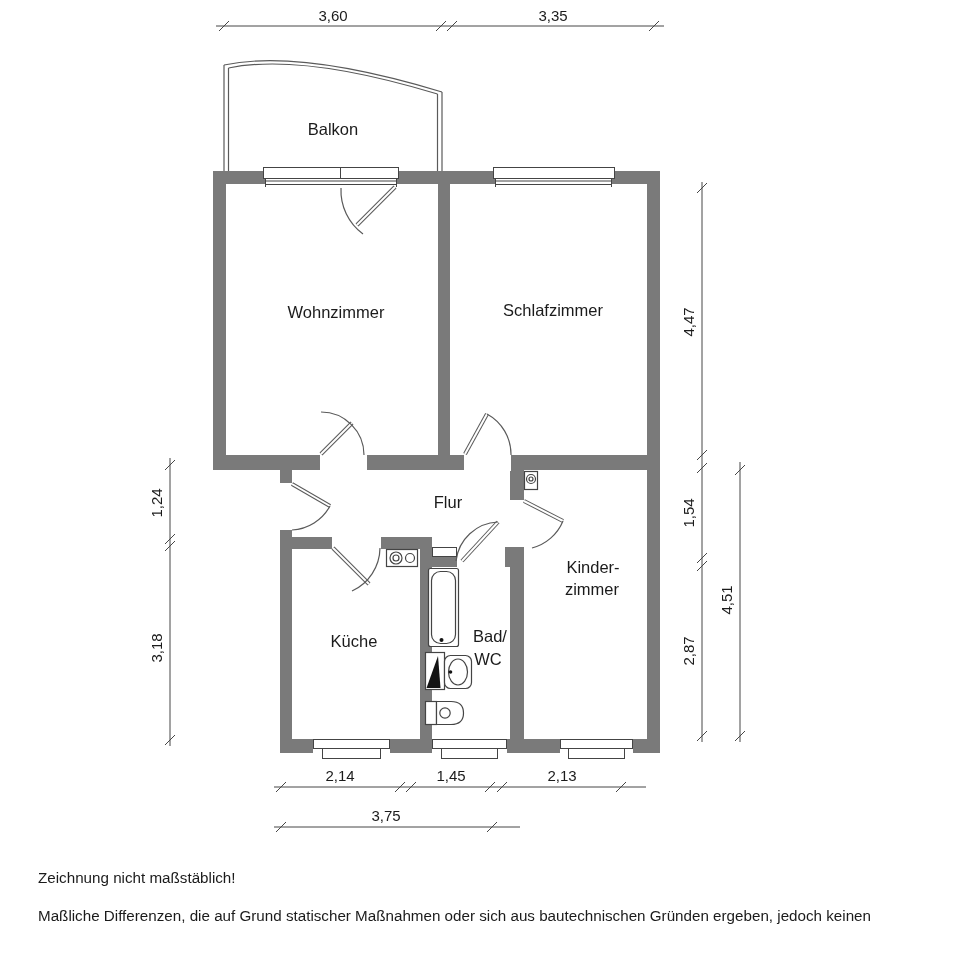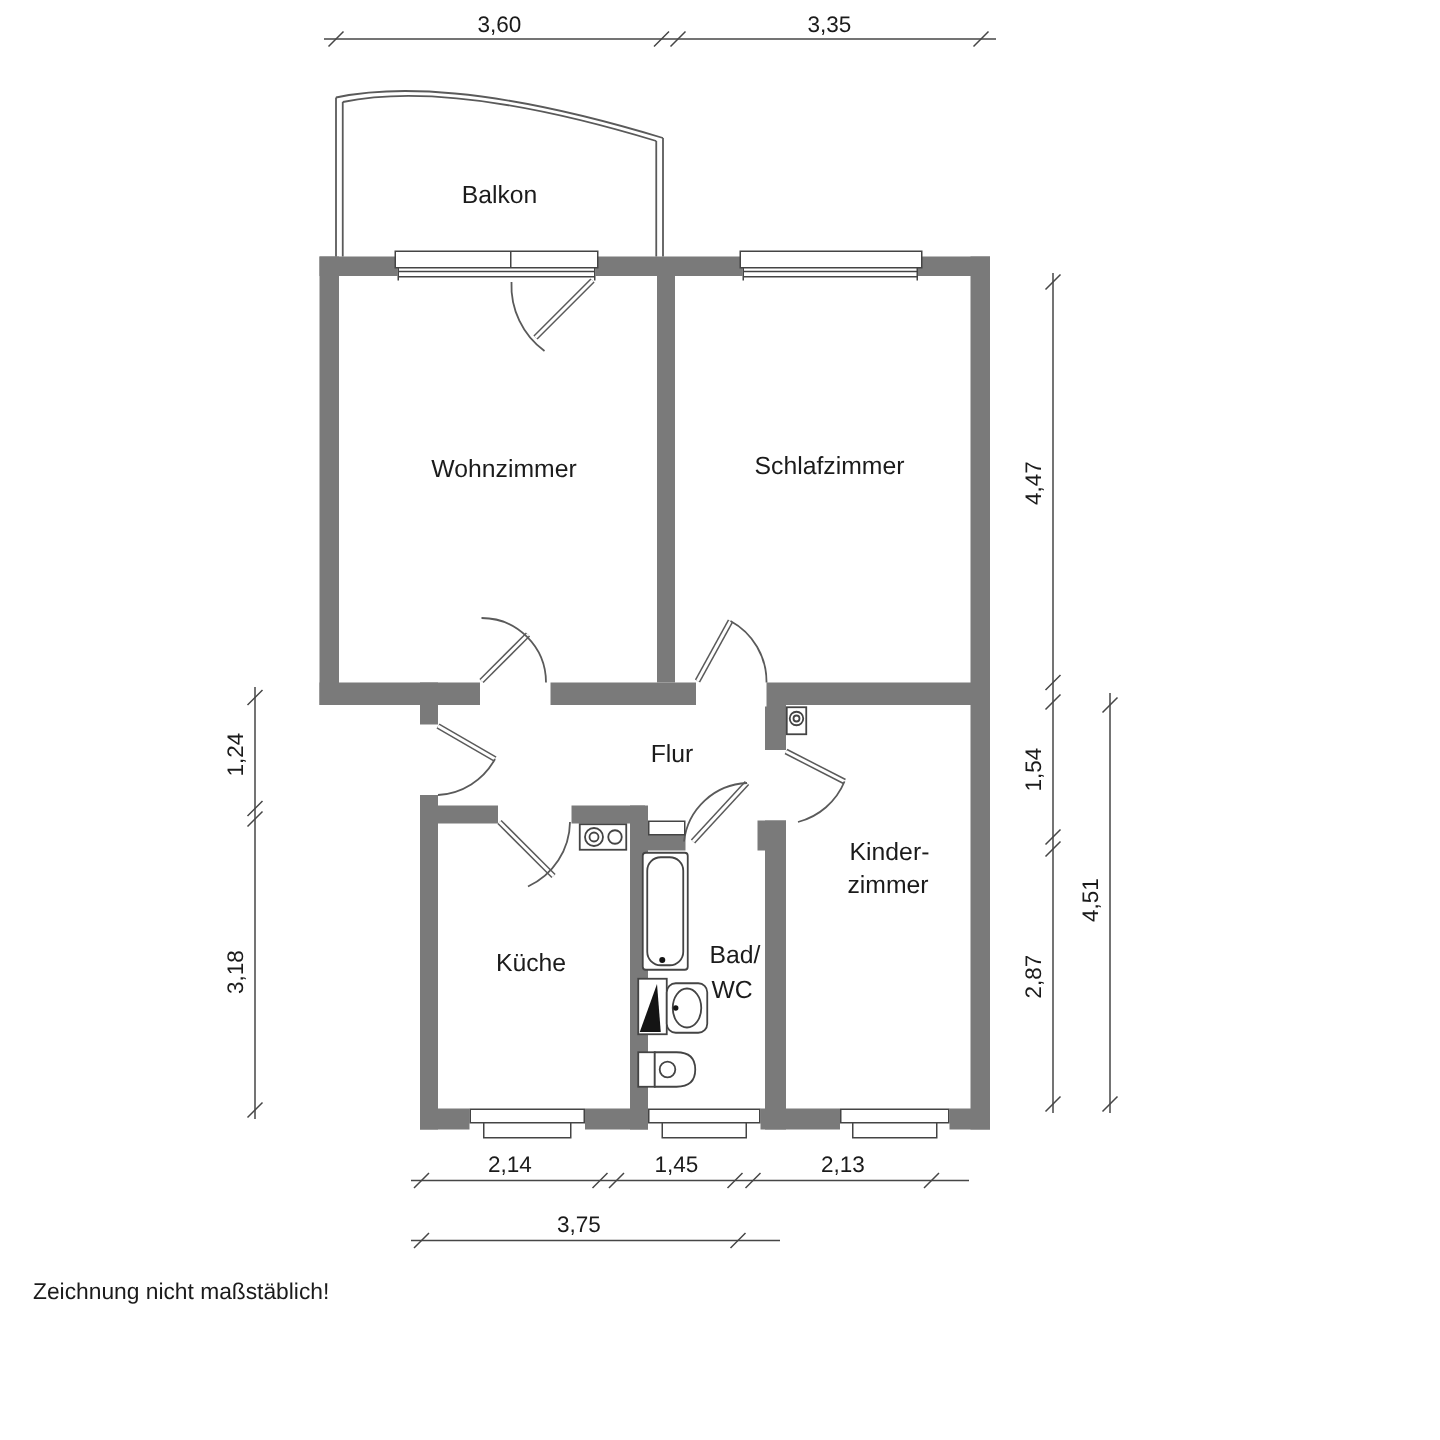--- a/index.html
+++ b/index.html
@@ -17,21 +17,21 @@
   .thinline-f{stroke:var(--thin);stroke-width:1;fill:#ffffff;}
   .balc{stroke:#5a5a5a;stroke-width:1.2;fill:none;}
   .arc{stroke:#5a5a5a;stroke-width:1.2;fill:none;}
   .leaf-outer{stroke:#5a5a5a;stroke-width:4;fill:none;stroke-linecap:butt;}
   .leaf-inner{stroke:#ffffff;stroke-width:2;fill:none;stroke-linecap:butt;}
   .dim{stroke:#464646;stroke-width:1;fill:none;}
   .fix{stroke:var(--thin);stroke-width:1.2;fill:#ffffff;}
   .fix-dark{fill:#141414;stroke:none;}
   .notes{position:absolute;left:22px;top:851px;width:932px;color:var(--text);
          font-size:15.2px;line-height:22.4px;}
-  .notes p{margin:0;}
+  .notes p{margin:16px;}
   .notes .gap{margin-top:11px;}
 </style>
 </head>
 <body>
 
 <div class="page">
 <svg width="960" height="960" viewBox="0 0 960 960">
 
   <g>
     <rect class="wall" x="213" y="171" width="447" height="13"></rect>
@@ -214,14 +214,15 @@
     <text class="room-label" x="490" y="642" text-anchor="middle">Bad/</text>
     <text class="room-label" x="488" y="665" text-anchor="middle">WC</text>
     <text class="room-label" x="593" y="573" text-anchor="middle">Kinder-</text>
     <text class="room-label" x="592" y="595" text-anchor="middle">zimmer</text>
   </g>
 </svg>
 
   
   <div class="notes">
     <p>Zeichnung nicht maßstäblich!</p>
+    <p>Maßliche Differenzen, die auf Grund statischer Maßnahmen oder sich aus bautechnischen Gründen ergeben, jedoch keinen</p>
   </div>
 </div>
 
 </body></html>

